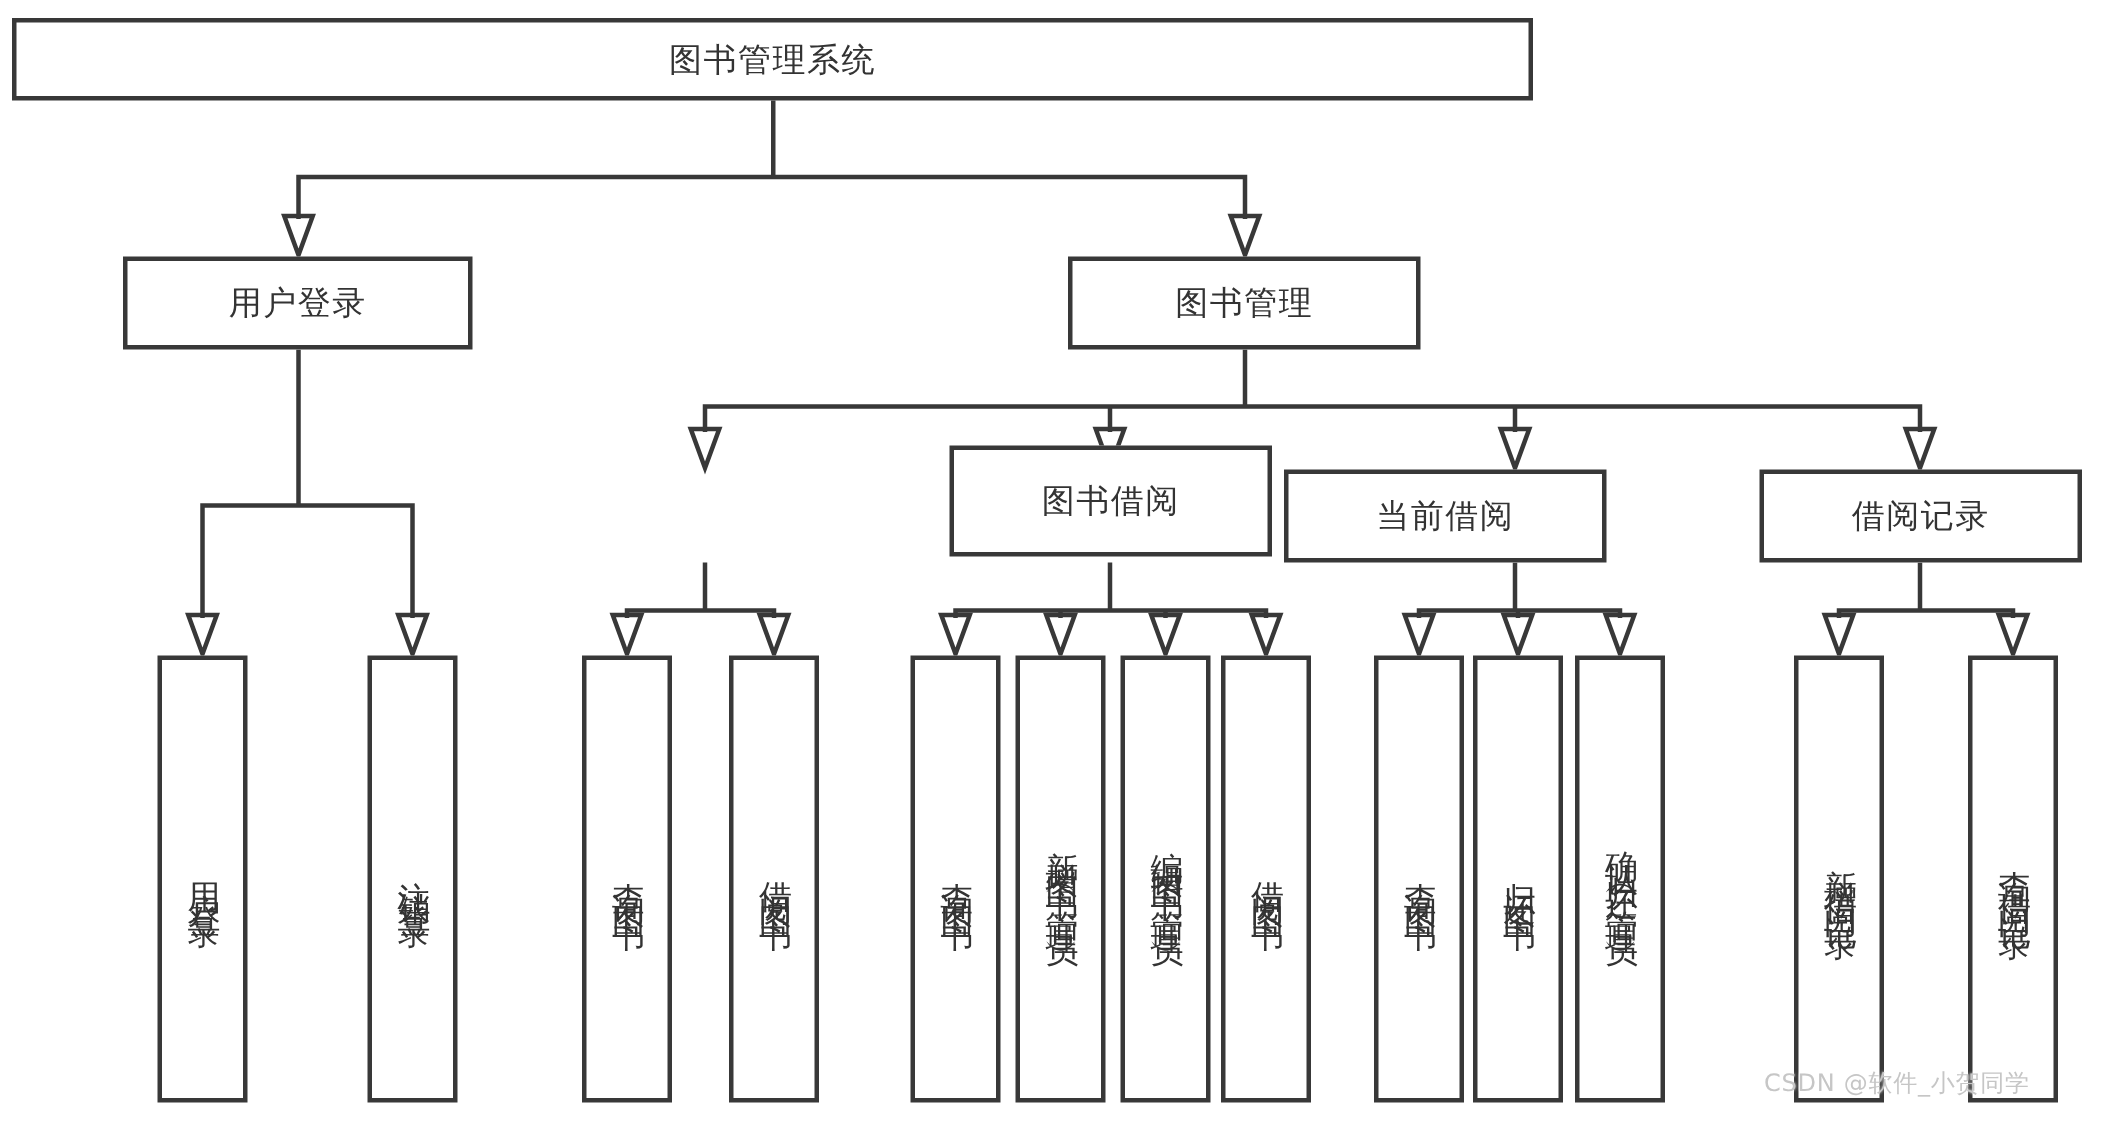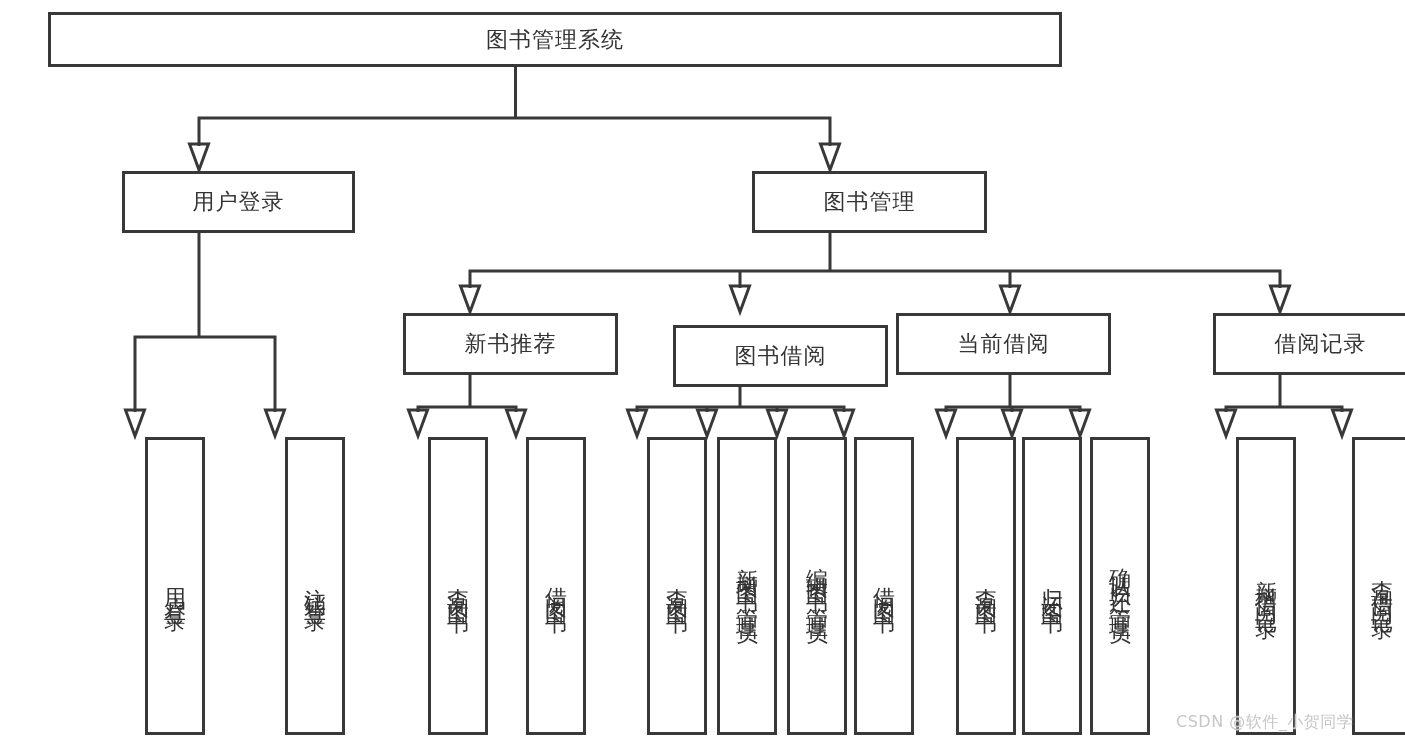--- a/index.html
+++ b/index.html
@@ -3,21 +3,21 @@
 <meta charset="utf-8">
 <style>
   html,body{margin:0;padding:0;background:#ffffff;}
   .stage{
     position:relative;width:1405px;height:747px;background:#ffffff;overflow:hidden;
     font-family:"DejaVu Sans","Liberation Sans",sans-serif;
   }
   .node{
     position:absolute;box-sizing:border-box;background:#ffffff;
     border:3px solid #383838;display:flex;align-items:center;justify-content:center;
-    color:#333333;font-size:22px;letter-spacing:1px;white-space:nowrap;margin-left:40px;
+    color:#333333;font-size:22px;letter-spacing:1px;white-space:nowrap;
   }
   .leaf{border-width:3px;}
   .leaf .vtext{
     writing-mode:vertical-rl;text-orientation:mixed;
     letter-spacing:8px;line-height:1;color:#333333;font-size:22px;white-space:nowrap;
   }
   .connectors{position:absolute;left:0;top:0;pointer-events:none;}
   .connectors path{stroke:#383838;stroke-width:3;fill:none;}
   .connectors use{fill:#383838;}
   .watermark{
@@ -74,24 +74,21 @@
     <span>图书管理系统</span>
   </div>
 
   <div class="node" style="left:82px;top:171px;width:233px;height:62px;">
     <span>用户登录</span>
   </div>
   <div class="node" style="left:712px;top:171px;width:235px;height:62px;">
     <span>图书管理</span>
   </div>
 
-  <div class="node" style="left:363px;top:313px;width:215px;height:62px;">
-    <span>新书推荐</span>
-  </div>
-  <div class="node" style="left:633px;top:325px;width:215px;height:62px;">
+  <div class="node" style="left:633px;top:297px;width:215px;height:74px;">
     <span>图书借阅</span>
   </div>
   <div class="node" style="left:856px;top:313px;width:215px;height:62px;">
     <span>当前借阅</span>
   </div>
   <div class="node" style="left:1173px;top:313px;width:215px;height:62px;">
     <span>借阅记录</span>
   </div>
 
   <div class="node leaf" style="left:105px;top:437px;width:60px;height:298px;">

